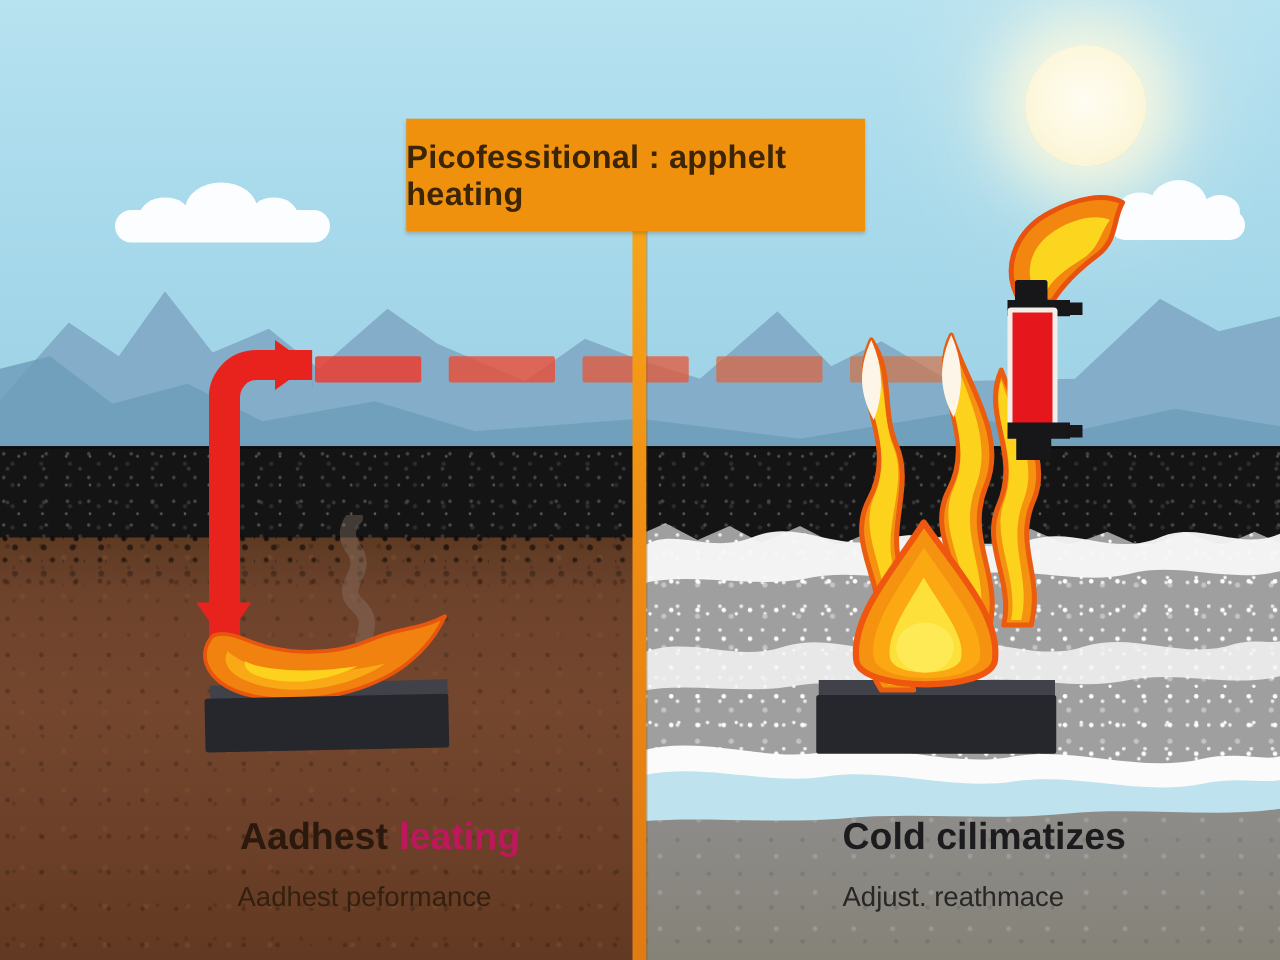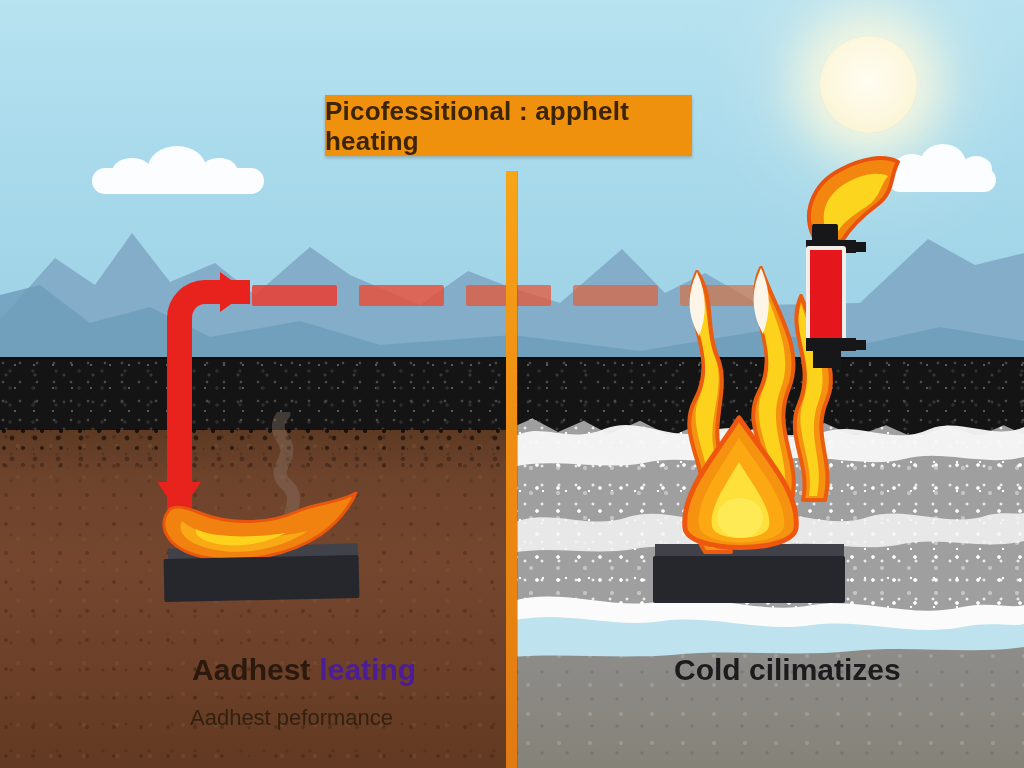--- a/index.html
+++ b/index.html
@@ -75,21 +75,21 @@
     background-image:
       radial-gradient(circle at 5px 6px,rgba(0,0,0,.1) 1.3px,transparent 2.1px),
       radial-gradient(circle at 16px 15px,rgba(255,255,255,.16) 1.5px,transparent 2.4px);
     background-size:25px 27px,31px 29px;}
   .crests{left:512px;top:405px;width:512px;height:252px;}
 
   
   .divider{left:506px;top:171px;width:11px;height:597px;
     background:linear-gradient(180deg,#f7a519 0%,#ee8c13 45%,#e07a12 100%);
     box-shadow:1px 0 0 rgba(140,70,0,.35);}
-  .banner{left:325px;top:95px;width:367px;height:61px;background:#f0910e;
+  .banner{left:325px;top:95px;width:367px;height:90px;background:#f0910e;
     display:flex;flex-direction:column;justify-content:center;align-items:center;
     box-shadow:0 2px 3px rgba(90,50,0,.25);}
   .banner .t1{font-size:26px;font-weight:bold;color:#3c2506;line-height:30px;letter-spacing:.2px;}
   .banner .t2{font-size:23px;color:#4a2d08;line-height:27px;}
 
   
   .arrow-l{left:167px;top:280px;width:58px;height:210px;
     border-left:25px solid #e8221c;border-top:24px solid #e8221c;
     border-top-left-radius:38px;}
   .arrow-head-right{left:220px;top:272px;width:0;height:0;
@@ -126,21 +126,21 @@
   .tnub1{left:72px;top:96px;width:12px;height:10px;background:#17171a;}
   .tbodywrap{left:24px;top:100px;width:40px;height:100px;background:#f3efe8;border-radius:3px;}
   .tbody{left:28px;top:104px;width:32px;height:92px;background:#e6161d;}
   .tcollar2{left:24px;top:192px;width:50px;height:13px;background:#17171a;}
   .tnub2{left:72px;top:194px;width:12px;height:10px;background:#17171a;}
   .tbase{left:31px;top:203px;width:28px;height:19px;background:#17171a;}
 
   
   .lbl{white-space:nowrap;}
   .lt-left{left:192px;top:653px;font-size:30px;font-weight:bold;color:#2a190c;}
-  .lt-left .lite{color:#4c1d95;margin-left:9px;margin-top:16px;}
+  .lt-left .lite{color:#be185d;margin-left:9px;margin-top:16px;}
   .ls-left{left:190px;top:705px;font-size:22px;color:#33200f;}
   .lt-right{left:674px;top:653px;font-size:30px;font-weight:bold;color:#1c1c1e;}
   .ls-right{left:674px;top:705px;font-size:22px;color:#272727;}
 </style>
 </head>
 <body>
 
 <div class="scene">
 
   <div class="abs sky"></div>
@@ -236,14 +236,15 @@
   <div class="abs divider"></div>
 
   <div class="abs banner">
     <div class="t1">Picofessitional : apphelt heating</div>
   </div>
 
   <div class="abs lbl lt-left"><span>Aadhest</span><span class="lite">leating</span></div>
   <div class="abs lbl ls-left">Aadhest peformance</div>
 
   <div class="abs lbl lt-right">Cold cilimatizes</div>
+  <div class="abs lbl ls-right">Adjust. reathmace</div>
 
 </div>
 
 </body></html>

